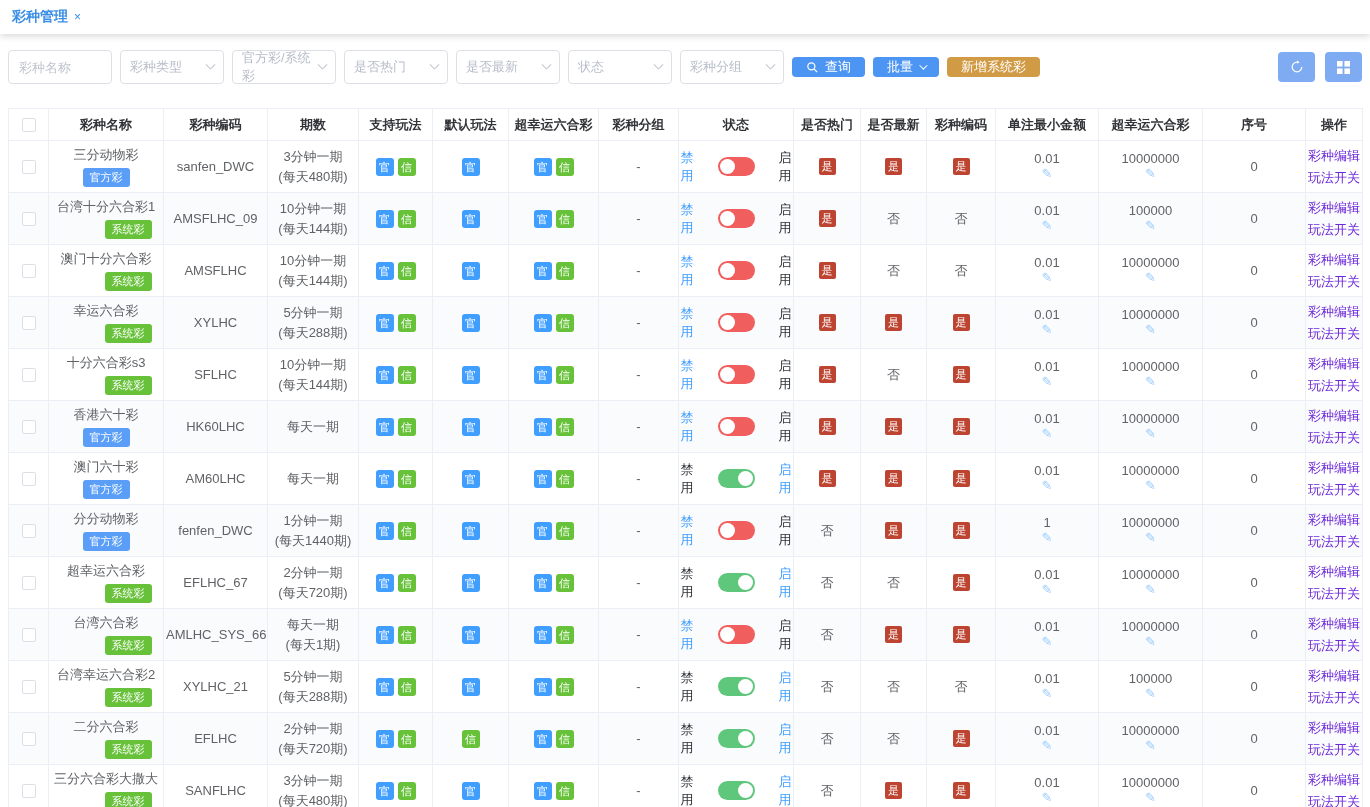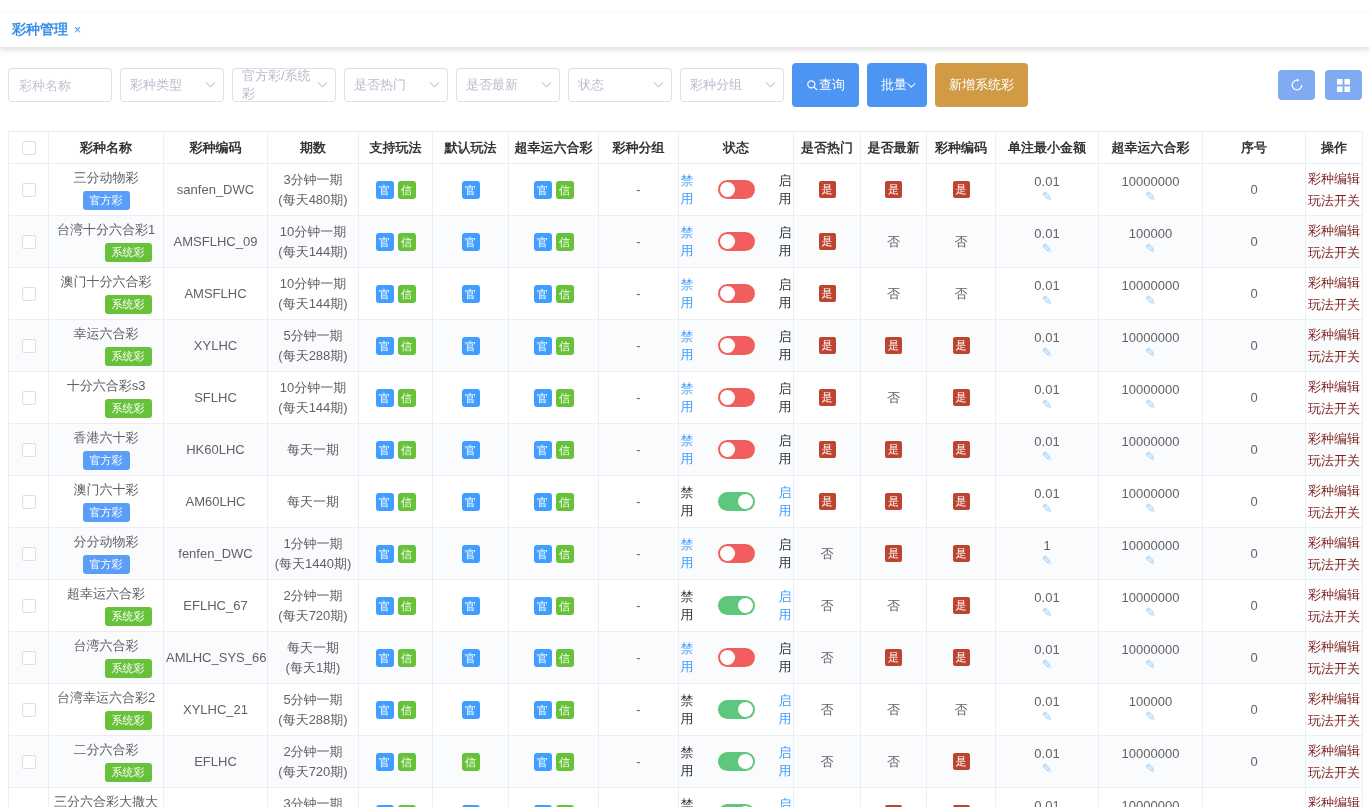--- a/index.html
+++ b/index.html
@@ -1,35 +1,35 @@
 <!DOCTYPE html>
 <html><head>
 <meta charset="utf-8">
 <style>
   * { box-sizing: border-box; margin: 0; padding: 0; }
   html,body { width:1370px; height:807px; overflow:hidden; background:#fff;
     font-family:"Liberation Sans", sans-serif; }
   
   .tabbar { height:34px; display:flex; align-items:center; padding:0 12px;
-    box-shadow:0 3px 6px rgba(0,0,0,.13); position:relative; z-index:5; background:#fff;margin-top:13px;}
+    box-shadow:0 3px 6px rgba(0,0,0,.13); position:relative; z-index:5; background:#fff;}
   .tab { display:flex; align-items:center; gap:6px; cursor:pointer; }
   .tab-label { color:#3a8ee6; font-size:14px; font-weight:bold; }
   .tab-close { color:#3a8ee6; font-size:12px; }
   
   .filterbar { display:flex; align-items:center; gap:8px; padding:16px 8px 0 8px; }
   .f-input { width:104px; height:34px; border:1px solid #dcdfe6; border-radius:4px;
     font-size:13px; padding:0 10px; color:#606266; outline:none; font-family:inherit;}
   .f-input::placeholder { color:#bfc4cd; }
   .f-select { width:104px; height:34px; border:1px solid #dcdfe6; border-radius:4px;
     display:flex; align-items:center; justify-content:space-between; padding:0 9px;
     color:#b7bdc9; font-size:13px; background:#fff; cursor:pointer; }
   .chev { width:7px; height:7px; border-right:1px solid #c0c4cc; border-bottom:1px solid #c0c4cc;
     transform:rotate(45deg) translate(-2px,-2px); flex:none; }
-  .btn { height:44px; border:none; border-radius:4px; color:#fff; font-size:13px;
-    display:flex; align-items:center; justify-content:center; gap:0; cursor:pointer;
+  .btn { height:20px; border:none; border-radius:4px; color:#fff; font-size:13px;
+    display:flex; align-items:center; justify-content:center; gap:6px; cursor:pointer;
     font-family:inherit; padding:0 14px; }
   .btn-blue { background:#4d95f2; }
   .btn-orange { background:#d19b45; }
   .chev-w { width:6px; height:6px; border-right:1px solid #fff; border-bottom:1px solid #fff;
     transform:rotate(45deg) translateY(-2px); }
   .right-icons { margin-left:auto; display:flex; gap:10px; }
   .icon-btn { width:37px; height:30px; background:#7fabf2; border:none; border-radius:4px;
     display:flex; align-items:center; justify-content:center; cursor:pointer; }
   
   table { border-collapse:collapse; table-layout:fixed; width:1354px; margin:24px 8px 0; }
@@ -55,21 +55,21 @@
   .st-active { color:#409eff; }
   .st-inactive { color:#2f3338; }
   .switch { display:inline-block; width:37px; height:19px; border-radius:10px;
     position:relative; cursor:pointer; flex:none; }
   .sw-on  { background:#5ec77b; }
   .sw-off { background:#f15e5e; }
   .knob { position:absolute; top:2px; width:15px; height:15px; border-radius:50%; background:#fff; }
   .sw-on  .knob { right:2px; }
   .sw-off .knob { left:2px; }
   .pencil { color:#9bcdfd; font-size:13px; cursor:pointer; line-height:1.2; }
-  .link { color:#7f1d1d; font-size:13px; cursor:pointer; display:block; line-height:1.65; }
+  .link { color:#6d28d9; font-size:13px; cursor:pointer; display:block; line-height:1.65; }
   .pl { line-height:1.5; }
   .dash { color:#606266; }
 </style>
 </head>
 <body>
 
 <div class="tabbar">
   <div class="tab">
     <span class="tab-label">彩种管理</span>
     <span class="tab-close">×</span>

